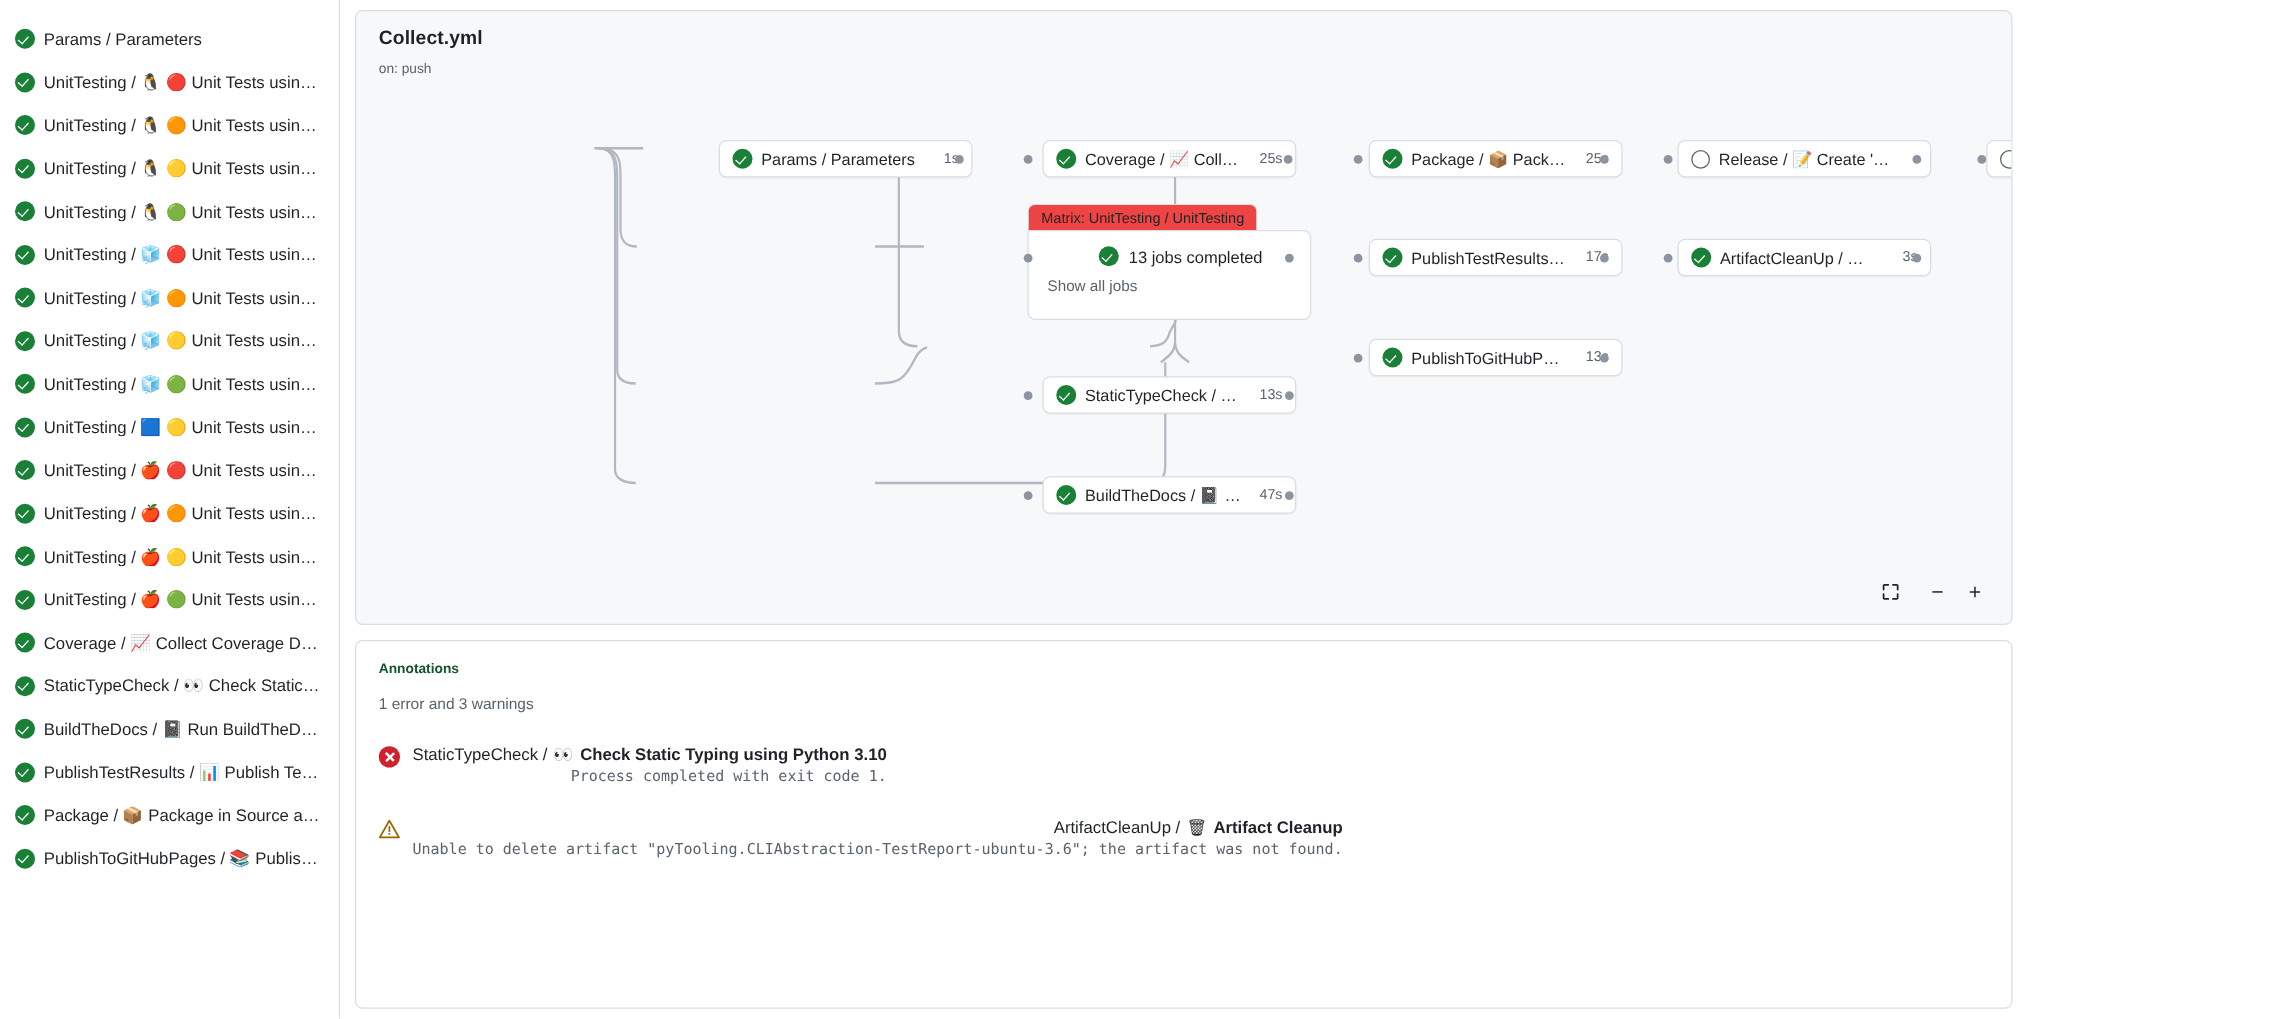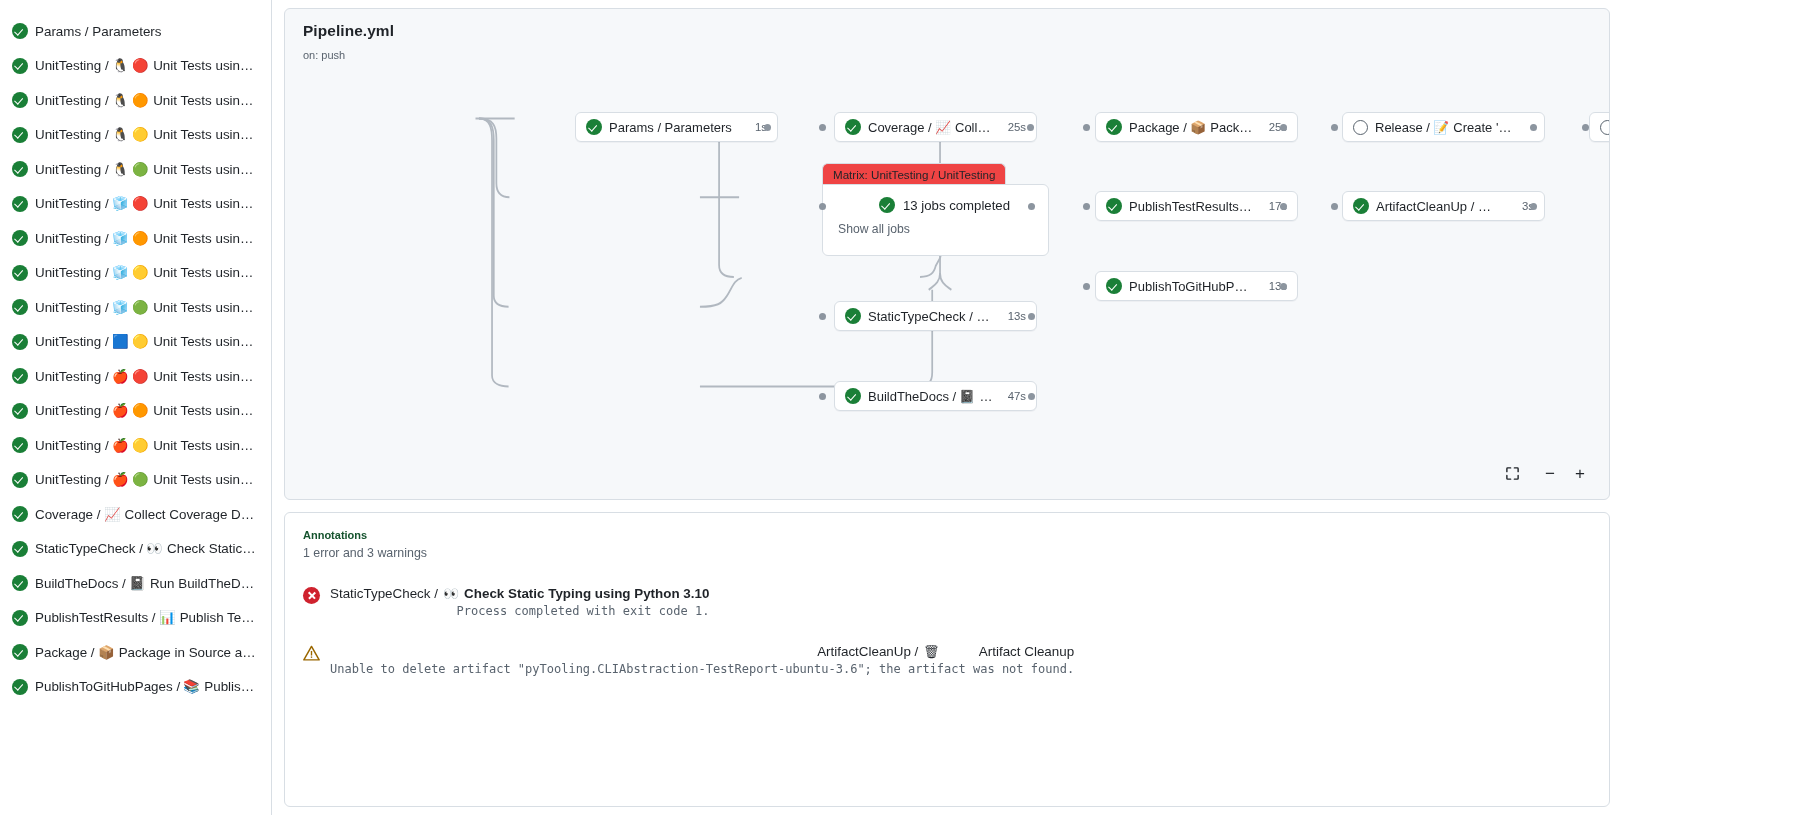--- a/index.html
+++ b/index.html
@@ -213,21 +213,21 @@
   .ann-card {
     margin-top: 12px;
     background: #ffffff;
     border: 1px solid #d8dee4;
     border-radius: 6px;
     height: 295px;
     padding: 16px 18px 0 18px;
     overflow: hidden;
   }
   .ann-title { font-size: 11px; font-weight: 700; color: #14532d; }
-  .ann-sub { margin-top: 5px; font-size: 12.4px; color: #59636e; }
+  .ann-sub { margin-top: 15px; font-size: 12.4px; color: #59636e; }
   .ann-item {
     display: flex;
     gap: 10px;
     margin-top: 26px;
   }
   .ann-text { display: flex; flex-direction: column; gap: 3px; align-items: flex-end; }
   .ann-head { font-size: 13.4px; color: #1f2328; display:flex; gap:5px; align-items:center; }
   .ann-body {
     font-size: 12px;
     color: #59636e;
@@ -343,21 +343,21 @@
         <div class="job-item">
           <span class="ico-check"></span>
           <span class="job-label">PublishToGitHubPages / 📚 Publish to G…</span>
         </div>
       </div>
   </aside>
 
   <main class="main">
 
     <section class="graph-card">
-      <div class="graph-title">Pipeline.yml</div>
+      <div class="graph-title">Collect.yml</div>
       <div class="graph-sub">on: push</div>
 
       <svg class="edges" viewBox="0 0 1522 492" preserveAspectRatio="none">
         <g fill="none" stroke="#b1b8c0" stroke-width="2">
 
           <path d="M 219,110 L 264,110"></path>
 
           <path d="M 223,110 C 240,110 243,118 243,130 L 243,175 C 243,185 248,189 258,189"></path>
 
           <path d="M 223,110 C 238,110 240,120 240,132 L 240,288 C 240,296 247,299 257,299"></path>
@@ -523,21 +523,21 @@
           <svg width="17" height="17" viewBox="0 0 16 16">
             <path d="M8 1.4 L15.2 14 H0.8 Z" fill="none" stroke="#9a6700" stroke-width="1.4" stroke-linejoin="round"></path>
             <rect x="7.35" y="5.6" width="1.3" height="4.3" fill="#9a6700"></rect>
             <rect x="7.35" y="10.8" width="1.3" height="1.3" fill="#9a6700"></rect>
           </svg>
         </span>
         <div class="ann-text">
           <div class="ann-head">
             <span>ArtifactCleanUp /</span>
             <span class="emo">🗑</span>
-            <span style="font-weight:400;margin-left:34px;">Artifact Cleanup</span>
+            <span style="font-weight:700;">Artifact Cleanup</span>
           </div>
           <div class="ann-body">Unable to delete artifact "pyTooling.CLIAbstraction-TestReport-ubuntu-3.6"; the artifact was not found.</div>
         </div>
       </div>
     </section>
 
   </main>
 </div>
 
 </body></html>

